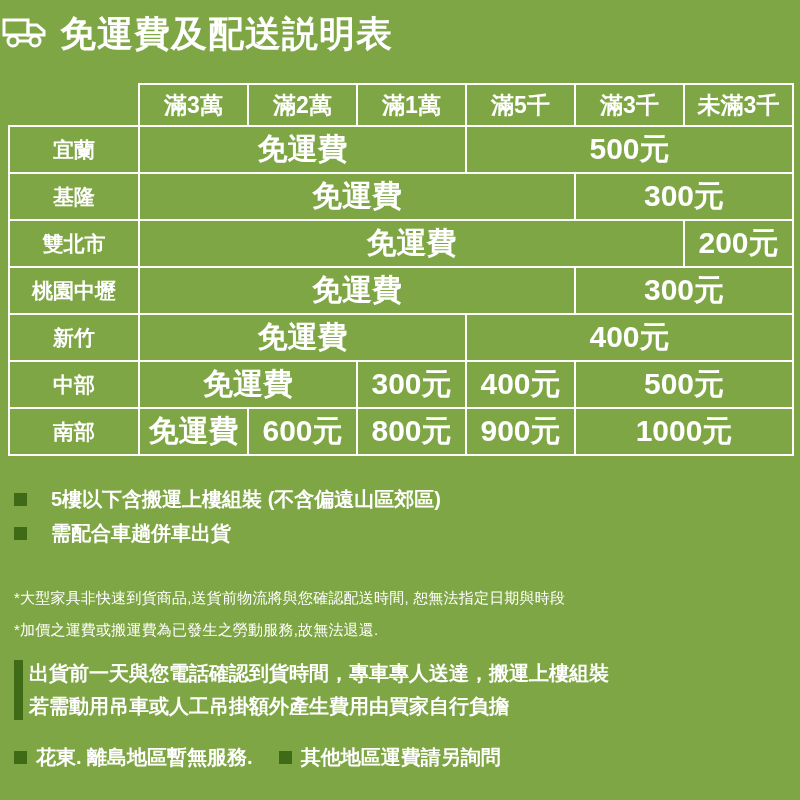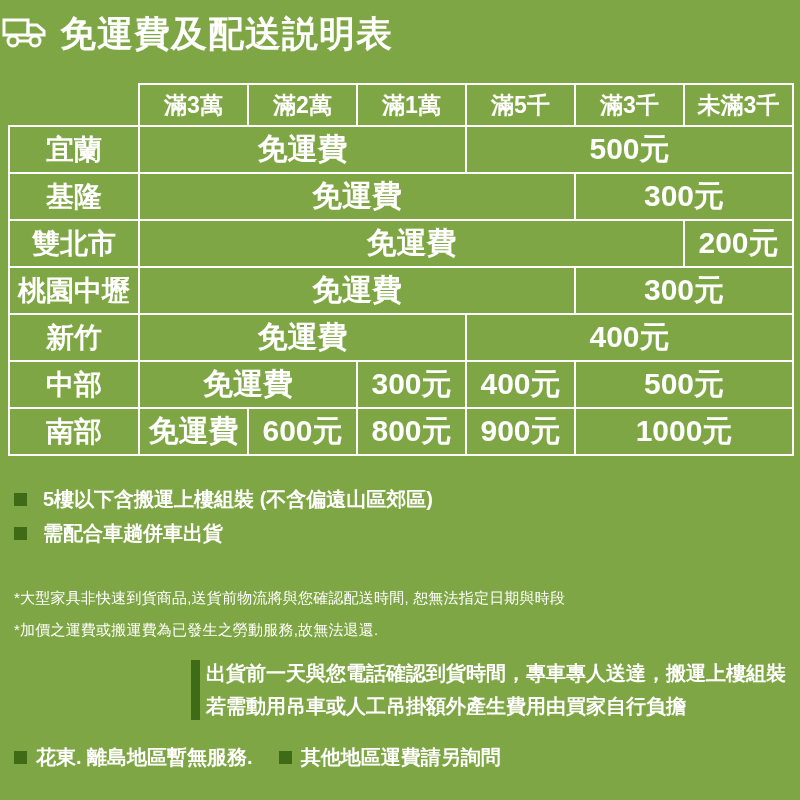--- a/index.html
+++ b/index.html
@@ -46,30 +46,30 @@
     color: #ffffff;
     font-weight: bold;
     padding: 0;
   }
   table.freight thead th {
     height: 42px;
     font-size: 23px;
   }
   table.freight thead th.corner { border-left: none; border-top: none; background: transparent; }
   table.freight tbody td { height: 47px; font-size: 30px; }
-  table.freight tbody td.rowhdr { font-size: 28px; }
+  table.freight tbody td.rowhdr { font-size: 21px; }
   col.c0 { width: 130px; }
   col.c1, col.c2, col.c3, col.c4, col.c5, col.c6 { width: 109px; }
 
   
   .notes { padding: 8px 14px 0 14px; }
   .note-line {
     display: flex;
     align-items: center;
-    gap: 16px;
+    gap: 24px;
     font-size: 20px;
     font-weight: bold;
     margin: 7px 0;
     color: #ffffff;
   }
   .sq {
     width: 13px; height: 13px;
     background: #3f6b16;
     flex: 0 0 auto;
     display: inline-block;
@@ -78,21 +78,20 @@
   
   .fineprint { padding: 22px 14px 0 14px; }
   .fine-line { font-size: 15px; color: #ffffff; margin: 13px 0; letter-spacing: 0.2px; }
 
   
   .emph {
     margin: 20px 14px 0 14px;
     display: flex;
     gap: 6px;
     align-items: stretch;
-    justify-content: flex-end;
   }
   .bar { width: 9px; background: #3f6b16; flex: 0 0 auto; }
   .emph-lines { display: flex; flex-direction: column; justify-content: center; gap: 6px; }
   .emph-line { font-size: 20px; font-weight: bold; color: #ffffff; }
 
   
   .footer {
     margin: 24px 14px 0 14px;
     display: flex;
     gap: 26px;

